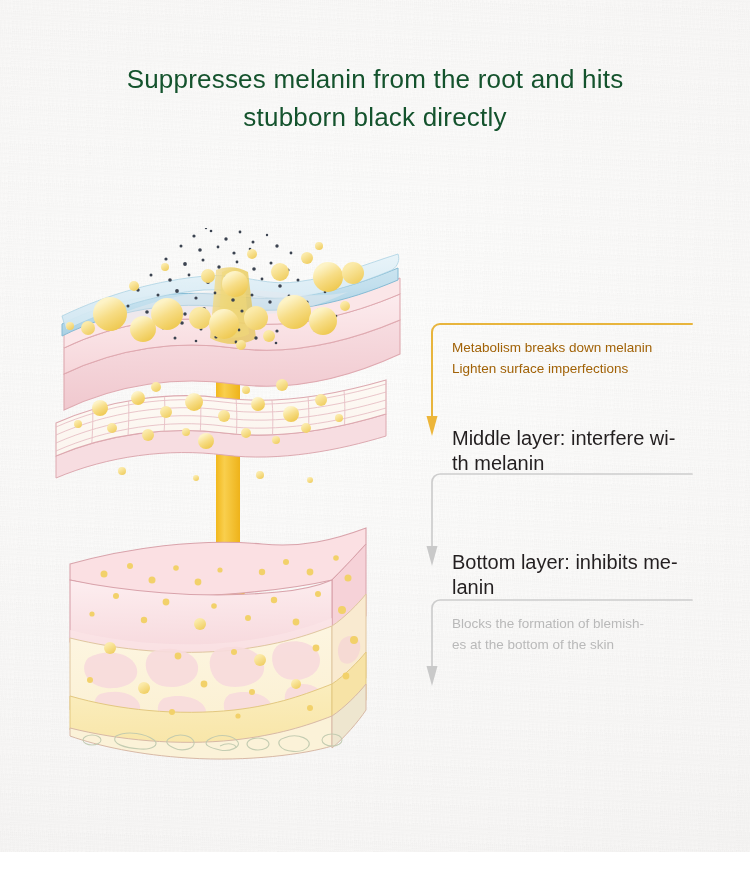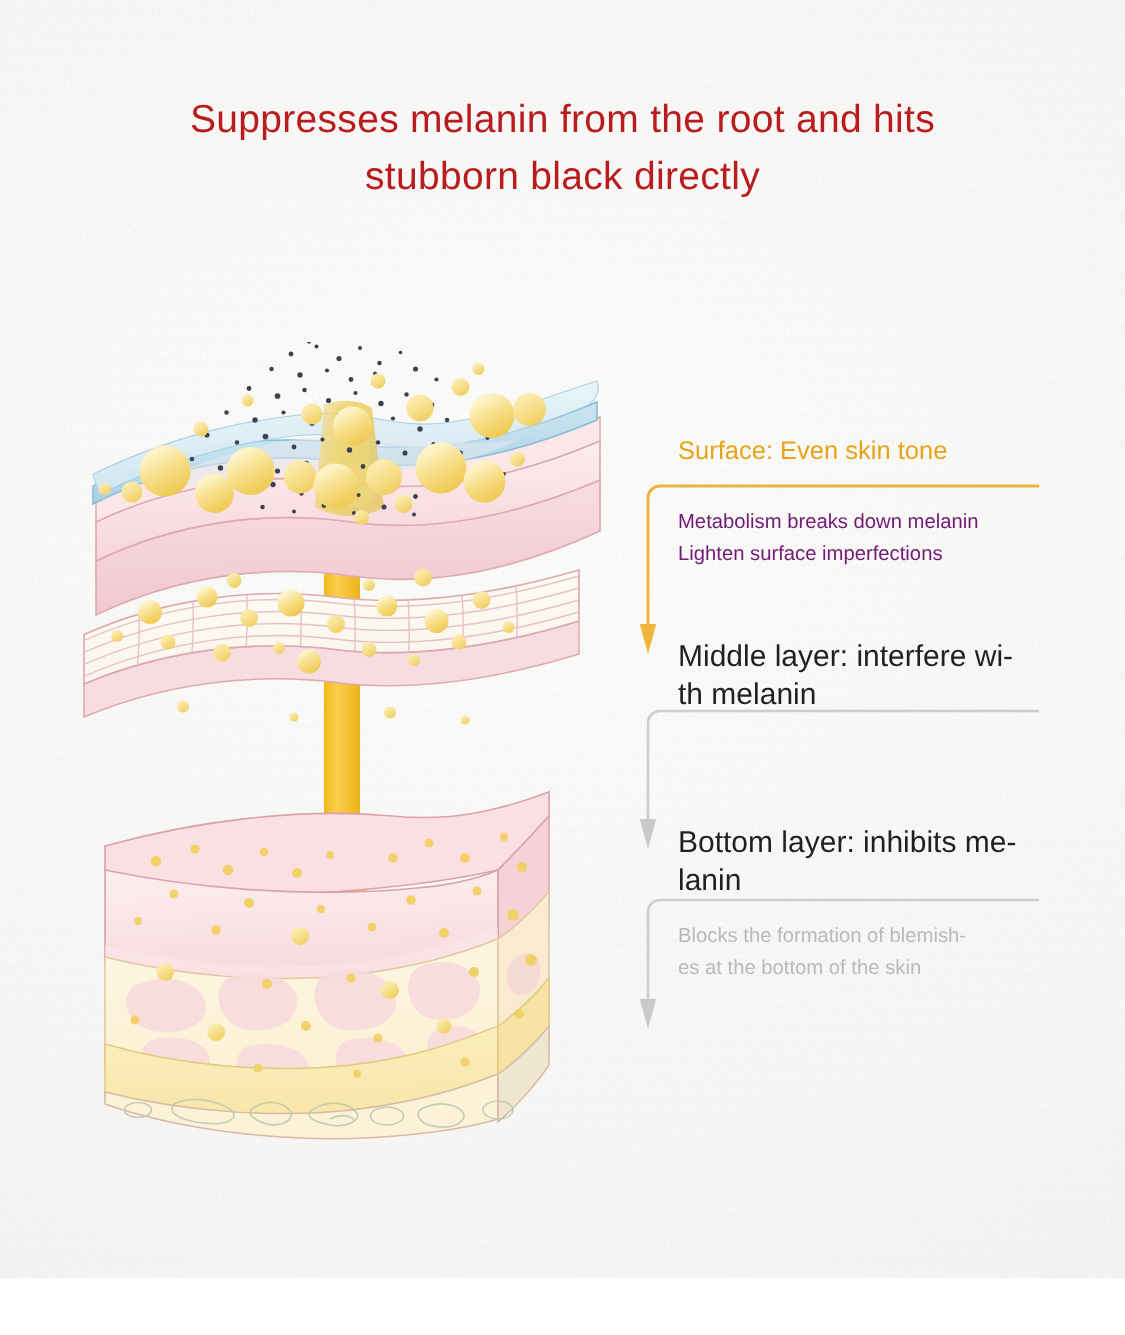--- a/index.html
+++ b/index.html
@@ -46,21 +46,21 @@
       radial-gradient(circle 3px at 55% 74%, rgba(0,0,0,0.025), transparent 60%);
   }
 
   
   #headline {
     position: absolute;
     left: 75px;
     top: 60px;
     width: 600px;
     text-align: center;
-    color: #b91c1c;
+    color: #14532d;
     font-size: 26px;
     line-height: 38px;
     letter-spacing: .2px;
     white-space: pre-line;
   }
 
   
   #art {
     position: absolute;
     left: 48px;
@@ -79,21 +79,21 @@
     line-height: 22px;
     white-space: pre-line;
   }
   .ann-title-dark {
     color: #231f20;
     font-size: 20px;
     line-height: 25px;
     white-space: pre-line;
   }
   .ann-body-orange {
-    color: #701a75;
+    color: #a16207;
     font-size: 13.5px;
     line-height: 21px;
     white-space: pre-line;
   }
   .ann-body-gray {
     color: #b9b9b9;
     font-size: 13.5px;
     line-height: 21px;
     white-space: pre-line;
   }
@@ -446,21 +446,20 @@
           <circle cx="248" cy="456" r="5" fill="url(#gSphereSm)"></circle>
           <circle cx="298" cy="448" r="3.4" fill="#f2d16a"></circle>
           <circle cx="124" cy="484" r="3" fill="#f2d16a"></circle>
           <circle cx="190" cy="488" r="2.6" fill="#f2d16a"></circle>
           <circle cx="262" cy="480" r="3" fill="#f2d16a"></circle>
         </g>
       </g>
     </svg>
   </div>
 
-  <div class="ann ann-title-orange" style="left:452px; top:290px; width:260px;">Surface: Even skin tone</div>
 
   <div class="bracket" style="left:426px; top:322px;">
     <svg width="272" height="118" viewBox="0 0 272 118" xmlns="http://www.w3.org/2000/svg">
       <path d="M266,2 L14,2 A8,8 0 0 0 6,10 L6,96" fill="none" stroke="#e8b53d" stroke-width="2" stroke-linecap="round"></path>
       <path d="M6,114 L0.5,94 L11.5,94 Z" fill="#edb63a"></path>
     </svg>
   </div>
 
   <div class="ann ann-body-orange" style="left:452px; top:337px; width:250px;">Metabolism breaks down melanin
 Lighten surface imperfections</div>

